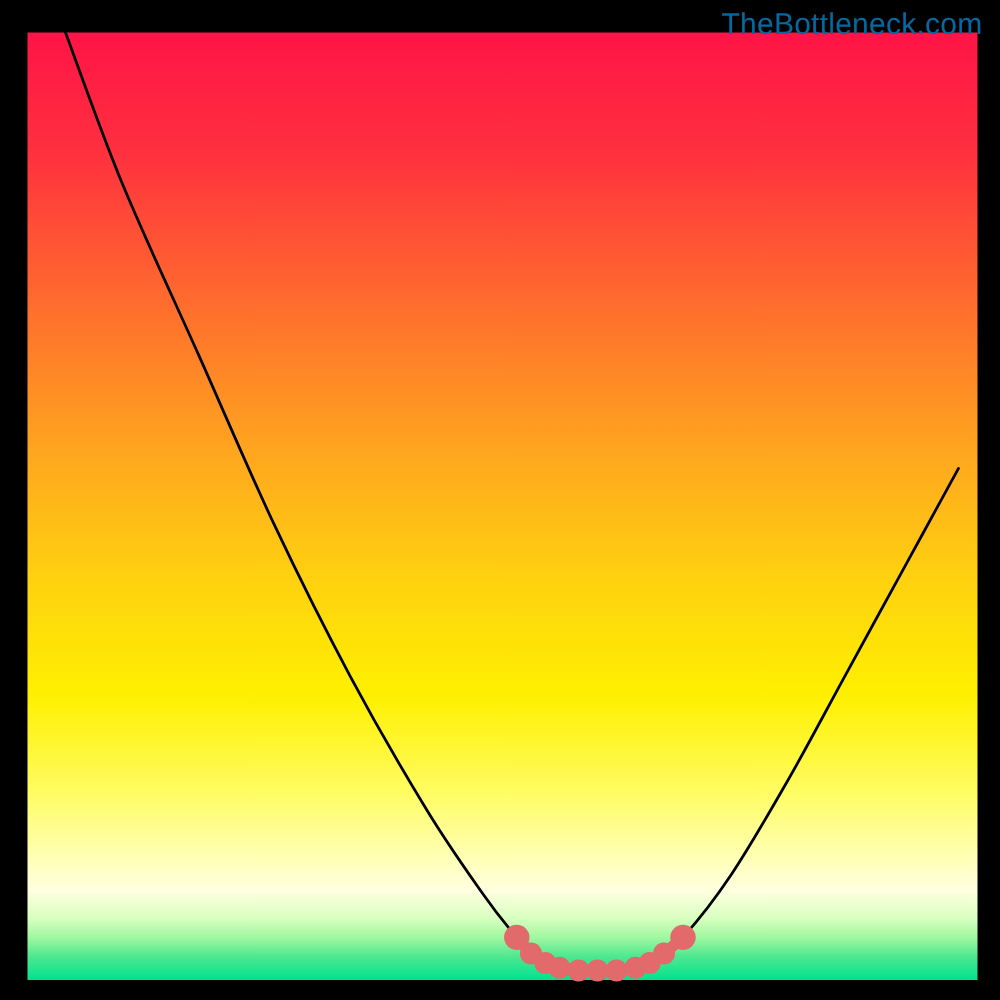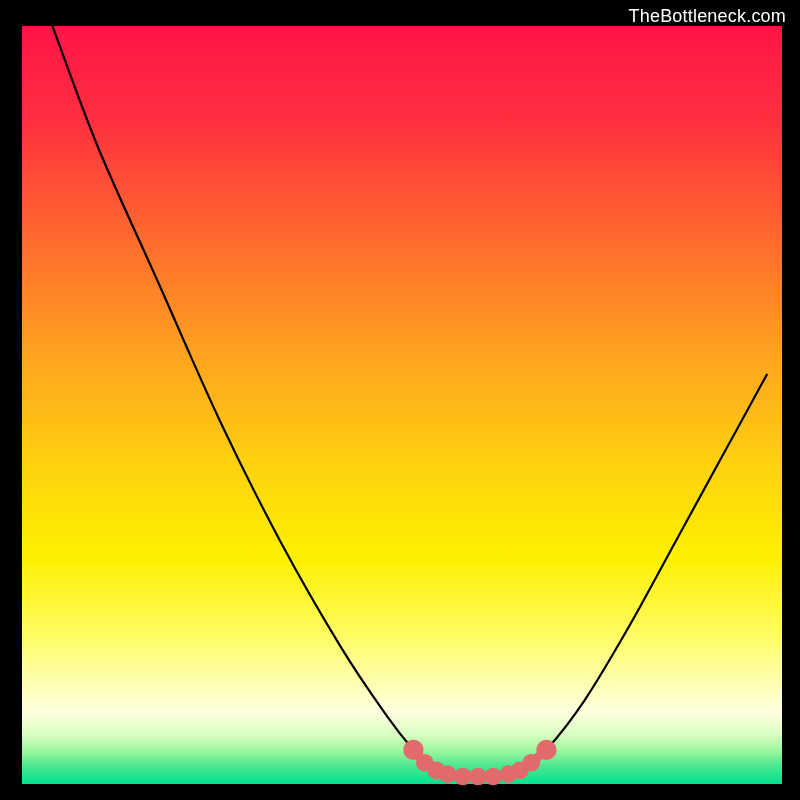--- a/index.html
+++ b/index.html
@@ -14,22 +14,22 @@
     position: relative;
     width: 800px;
     height: 800px;
     background: #000;
   }
   .watermark {
     position: absolute;
     top: 6px;
     right: 14px;
     font-family: Arial, Helvetica, sans-serif;
-    font-size: 18px;
-    color: #ffffff;
+    font-size: 24px;
+    color: #0369a1;
     font-weight: 500;
     letter-spacing: 0.2px;
   }
   svg {
     display: block;
   }
 </style>
 </head>
 <body>
 

